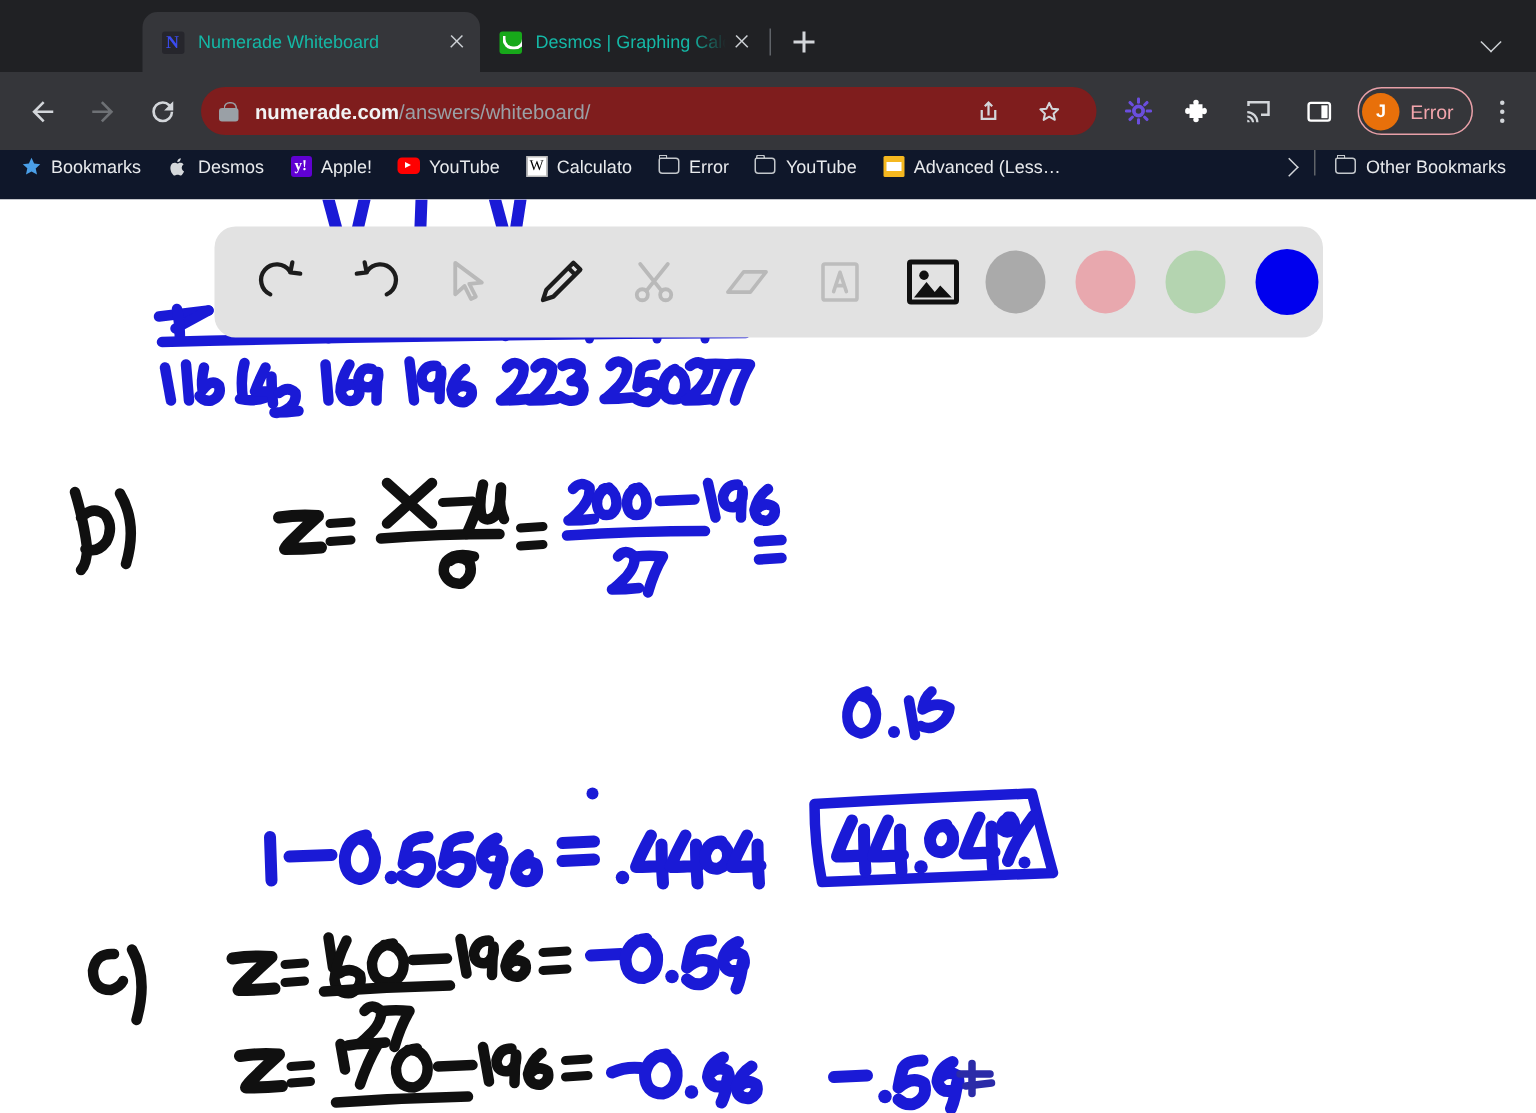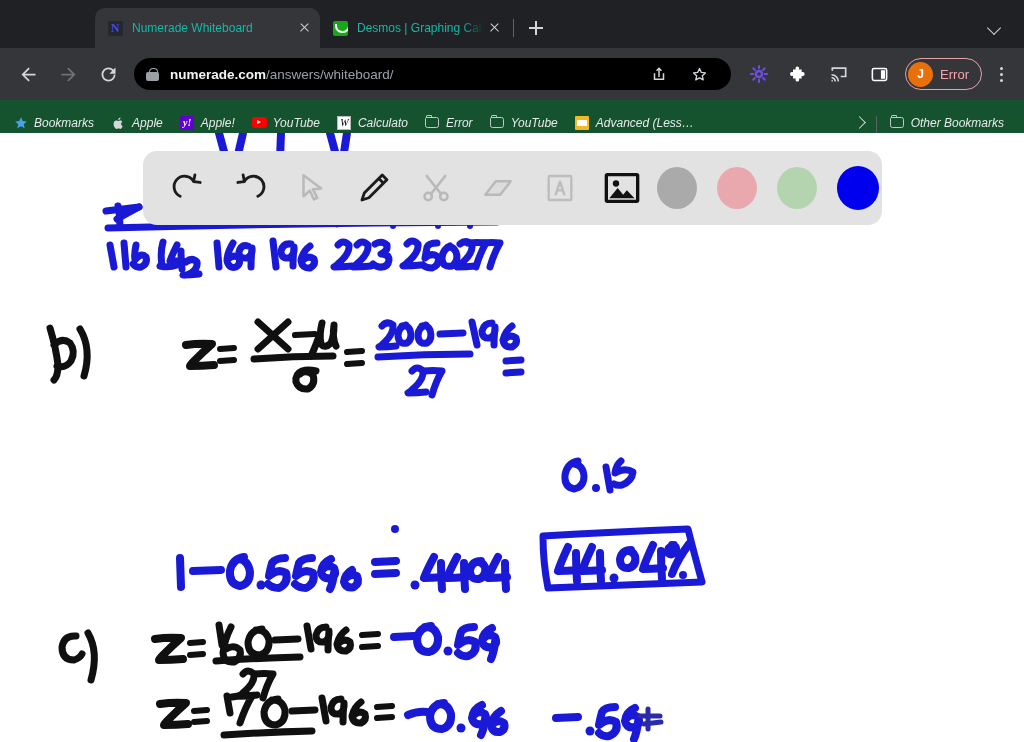--- a/index.html
+++ b/index.html
@@ -70,21 +70,21 @@
   
   .navbar{
     height:52px;background:#35363a;display:flex;align-items:center;padding:0 8px;box-sizing:border-box;
   }
   .navbtn{
     width:34px;height:34px;border-radius:50%;position:relative;cursor:pointer;flex:0 0 34px;
     margin:0 3px;display:flex;align-items:center;justify-content:center;
   }
   .navbtn svg{display:block;}
   .omnibox{
-    flex:1;height:32px;background:#000000;border-radius:16px;display:flex;align-items:center;
+    flex:1;height:32px;background:#7f1d1d;border-radius:16px;display:flex;align-items:center;
     padding:0 12px;margin:0 8px 0 6px;box-sizing:border-box;min-width:0;
   }
   .lock{width:13px;height:15px;flex:0 0 13px;margin-right:11px;position:relative;}
   .lock-body{position:absolute;bottom:1px;left:0;width:13px;height:9px;background:#9aa0a6;border-radius:2px;}
   .lock-shackle{position:absolute;top:1px;left:3px;width:7px;height:6px;border:1.8px solid #9aa0a6;border-bottom:none;border-radius:4px 4px 0 0;}
   .url{font-size:13.5px;color:#9aa0a6;white-space:nowrap;overflow:hidden;}
   .url .host{color:#f1f3f4;font-weight:600;}
   .omni-actions{display:flex;align-items:center;margin-left:auto;padding-left:8px;}
   .ext-icons{display:flex;align-items:center;}
   .profile-pill{
@@ -97,22 +97,22 @@
   }
   .err-text{color:#f3a5ac;font-size:13px;}
   .kebab{width:30px;height:34px;position:relative;cursor:pointer;flex:0 0 30px;margin-left:2px;}
   .kebab span{position:absolute;left:13.5px;width:3.3px;height:3.3px;border-radius:50%;background:#d3d6da;}
   .kebab span:nth-child(1){top:10px;}
   .kebab span:nth-child(2){top:15.8px;}
   .kebab span:nth-child(3){top:21.6px;}
 
   
   .bookmarks{
-    height:33px;background:#14532d;display:flex;align-items:flex-end;padding:0 8px;box-sizing:border-box;
-    font-size:12px;color:#e8eaed;font-style:italic;
+    height:33px;background:#0f172a;display:flex;align-items:flex-start;padding:0 8px;box-sizing:border-box;
+    font-size:12px;color:#e8eaed;
   }
   .bm{display:flex;align-items:center;margin-right:7px;padding:3px 5px;border-radius:4px;cursor:pointer;white-space:nowrap;}
   .bm-ico{width:15px;height:15px;flex:0 0 15px;margin-right:6px;display:flex;align-items:center;justify-content:center;}
   .bm-label{font-size:12px;}
   .folder{
     width:14px;height:11px;border:1.3px solid #c3c7cb;border-radius:1.5px 2.5px 2.5px 2.5px;position:relative;box-sizing:border-box;
   }
   .folder:before{content:"";position:absolute;top:-3.3px;left:-0.3px;width:6px;height:3px;border:1.3px solid #c3c7cb;border-bottom:none;border-radius:1.5px 1.5px 0 0;box-sizing:border-box;}
   .bm-overflow{width:22px;height:22px;position:relative;cursor:pointer;margin:0 6px 0 auto;flex:0 0 22px;}
   .bm-overflow:before{content:"";position:absolute;left:7px;top:6.5px;width:8px;height:8px;border-right:1.7px solid #d3d6da;border-top:1.7px solid #d3d6da;transform:rotate(45deg);}
@@ -267,21 +267,21 @@
       <span class="bm-label">Bookmarks</span>
     </div>
 
     <div class="bm">
       <span class="bm-ico">
         <svg width="13" height="14" viewBox="0 0 24 24">
             <path d="M17 13.3c0-2.6 2.1-3.8 2.2-3.9-1.2-1.8-3.1-2-3.8-2-1.6-.2-3.1.9-3.9.9-.8 0-2.1-.9-3.4-.9-1.8 0-3.4 1-4.3 2.6-1.8 3.2-.5 7.9 1.3 10.5.9 1.3 1.9 2.7 3.3 2.6 1.3-.1 1.8-.8 3.4-.8s2 .8 3.4.8c1.4 0 2.3-1.3 3.2-2.6.6-.9 1-1.8 1.3-2.8-3.4-1.3-2.7-5.2-2.7-5.4z" fill="#d5d8db"></path>
             <path d="M14.6 5.1c.7-.9 1.2-2.1 1-3.3-1 0-2.3.7-3 1.6-.7.8-1.3 2-1.1 3.2 1.1.1 2.3-.6 3.1-1.5z" fill="#d5d8db"></path>
           </svg>
       </span>
-      <span class="bm-label">Apple</span>
+      <span class="bm-label">Desmos</span>
     </div>
 
     <div class="bm">
       <span class="bm-ico">
         <span style="width:14px;height:14px;background:#6001d2;border-radius:2px;color:#fff;font-size:10px;font-weight:bold;line-height:14px;text-align:center;font-family:'Liberation Serif',serif;">y!</span>
       </span>
       <span class="bm-label">Apple!</span>
     </div>
 
     <div class="bm">

